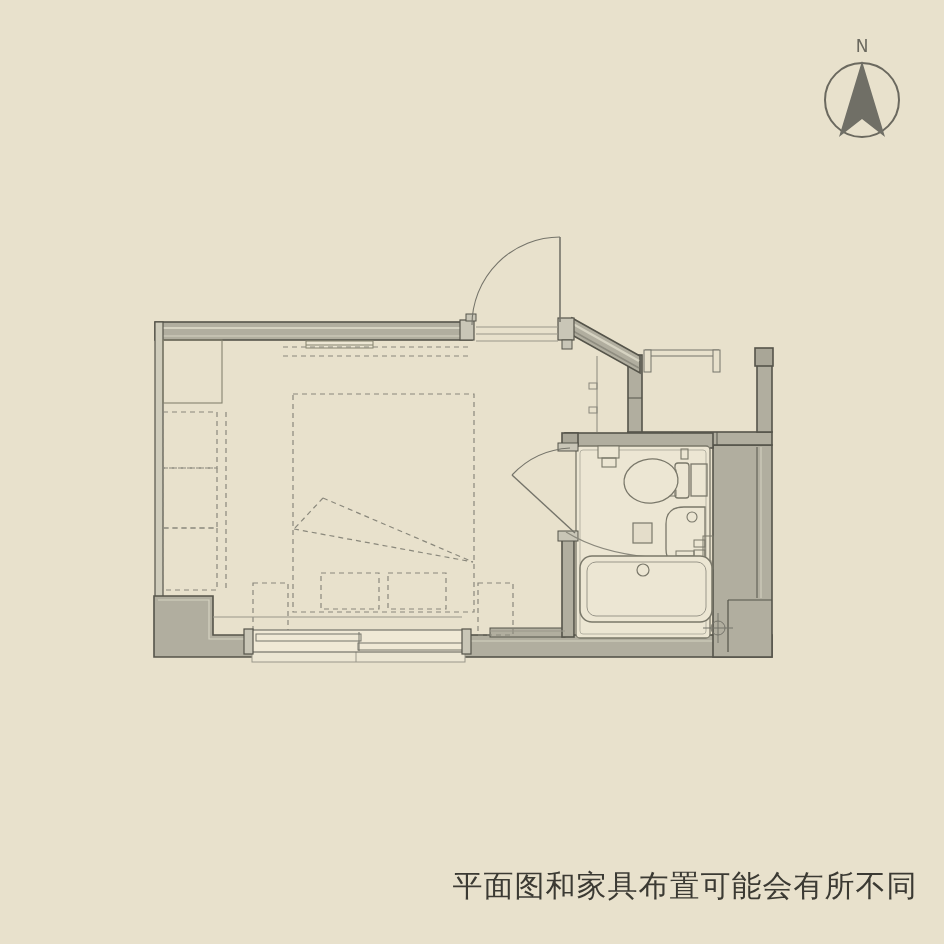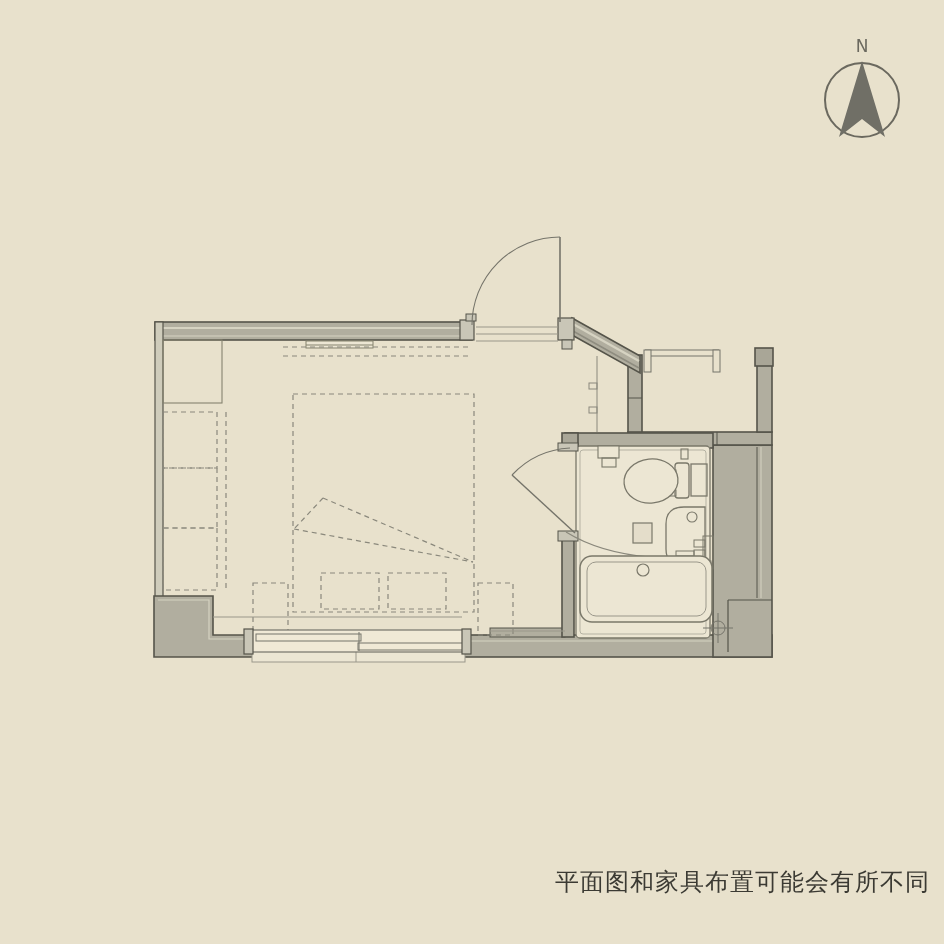--- a/index.html
+++ b/index.html
@@ -16,24 +16,24 @@
     width:944px;height:944px;
     background:var(--background);
     font-family:"DejaVu Sans", sans-serif;
     position:relative;overflow:hidden;
   }
   .stage{position:absolute;inset:0;width:944px;height:944px;}
   svg.plan{position:absolute;left:0;top:0;}
   .caption{
     position:absolute;
     left:440px;top:866px;width:490px;
-    font-size:24px;
+    font-size:30px;
     letter-spacing:1px;
     color:var(--text);
-    text-align:right;
+    text-align:center;
     white-space:nowrap;
   }
 </style>
 </head>
 <body>
 
 <div class="stage">
 
 <svg class="plan" width="944" height="944" viewBox="0 0 944 944">
 

